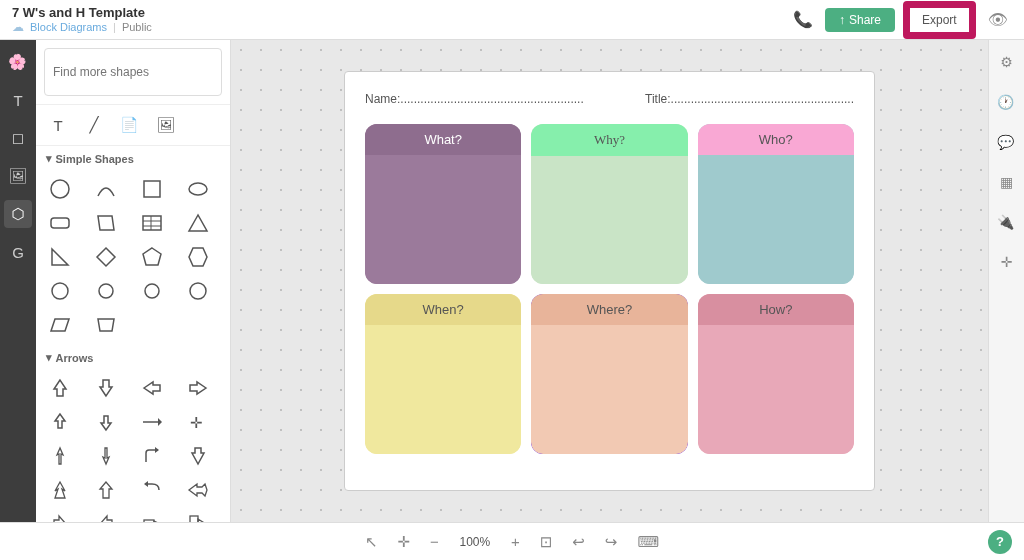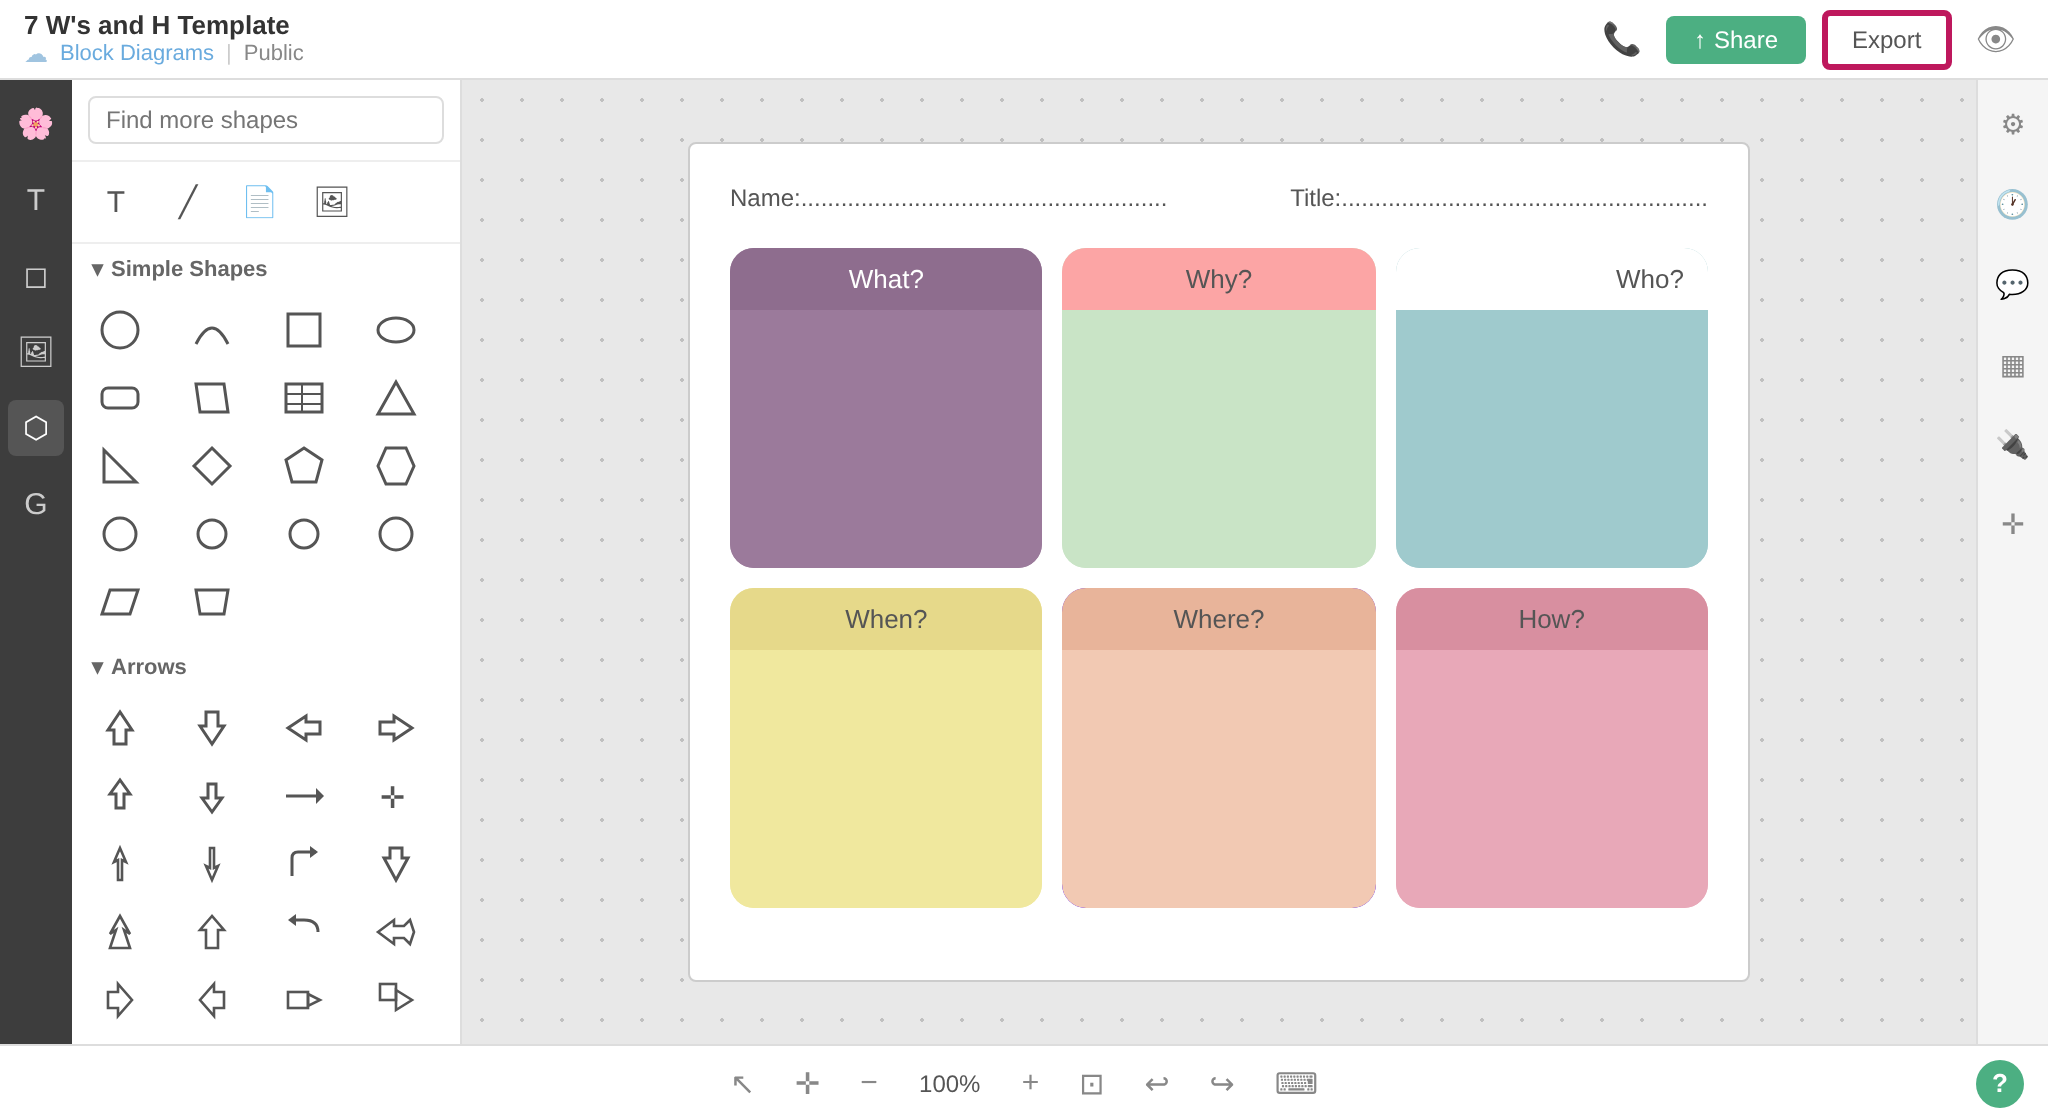--- a/index.html
+++ b/index.html
@@ -29,21 +29,21 @@
       border: none;
       border-radius: 4px;
       padding: 5px 14px;
       font-size: 12px;
       cursor: pointer;
       display: flex; align-items: center; gap: 4px;
     }
     .btn-export {
       background: #fff;
       color: #555;
-      border: 3px solid #be185d;
+      border: 7px solid #be185d;
       border-radius: 4px;
       padding: 5px 12px;
       font-size: 12px;
       cursor: pointer;
     }
     .icon-btn {
       background: none;
       border: none;
       cursor: pointer;
       color: #888;
@@ -63,21 +63,21 @@
       flex-direction: column;
       overflow: hidden;
       flex-shrink: 0;
     }
     #sidebar-search {
       padding: 8px;
       border-bottom: 1px solid #eee;
     }
     #sidebar-search input {
       width: 100%;
-      padding: 4px 8px;
+      padding: 16px 8px;
       border: 1px solid #ddd;
       border-radius: 4px;
       font-size: 12px;
       color: #999;
       outline: none;
     }
     #sidebar-icons-top {
       display: flex;
       align-items: center;
       padding: 6px 8px;
@@ -178,24 +178,24 @@
       text-align: center;
       border-radius: 8px 8px 0 0;
     }
     .box-body {
       flex: 1;
       border-radius: 0 0 12px 12px;
     }
     .box-what .box-header { background: #8e6d8e; color: #fff; }
     .box-what .box-body { background: #9b7a9b; }
     .box-what { background: #9b7a9b; gap: 46px; }
-    .box-why .box-header { background: #fca5a5; color: #555; }
+    .box-why .box-header { background: #86efac; color: #555; font-family: Liberation Serif, serif; }
     .box-why .box-body { background: #c9e4c6; }
     .box-why { background: #c9e4c6; }
-    .box-who .box-header { background: #ffffff; color: #555; text-align: right; }
+    .box-who .box-header { background: #f9a8d4; color: #555; }
     .box-who .box-body { background: #9fcacd; }
     .box-who { background: #9fcacd; }
     .box-when .box-header { background: #e6d98a; color: #555; }
     .box-when .box-body { background: #f0e89e; }
     .box-when { background: #f0e89e; }
     .box-where .box-header { background: #e8b49a; color: #555; }
     .box-where .box-body { background: #f2c9b3; }
     .box-where { background: #6d28d9; }
     .box-how .box-header { background: #d88fa0; color: #555; }
     .box-how .box-body { background: #e8a8b8; }

